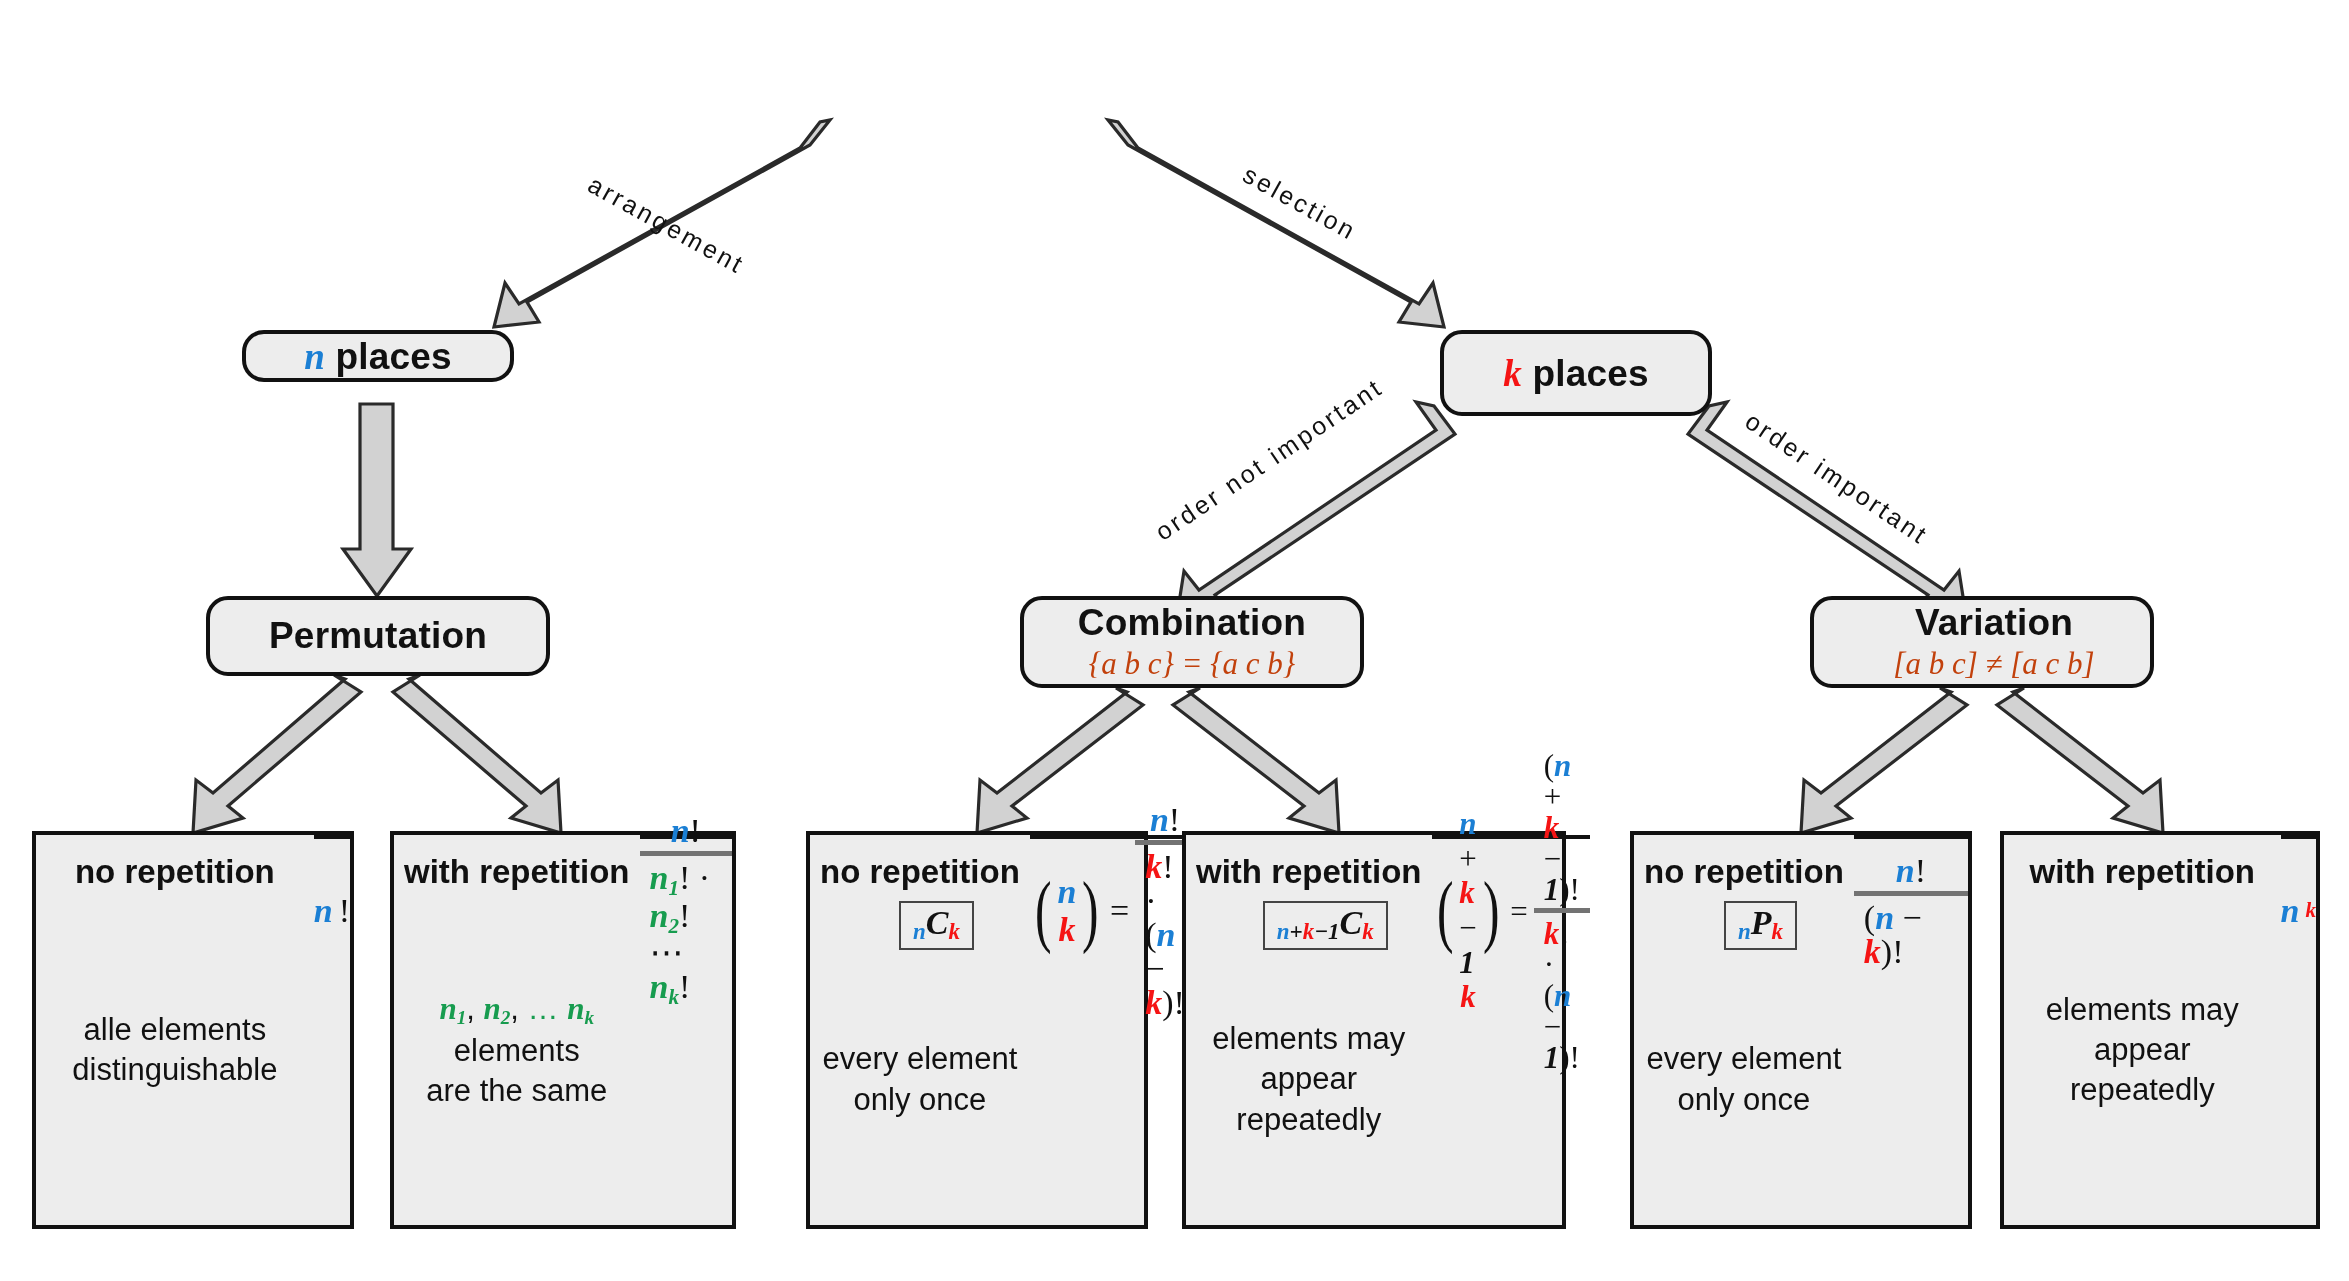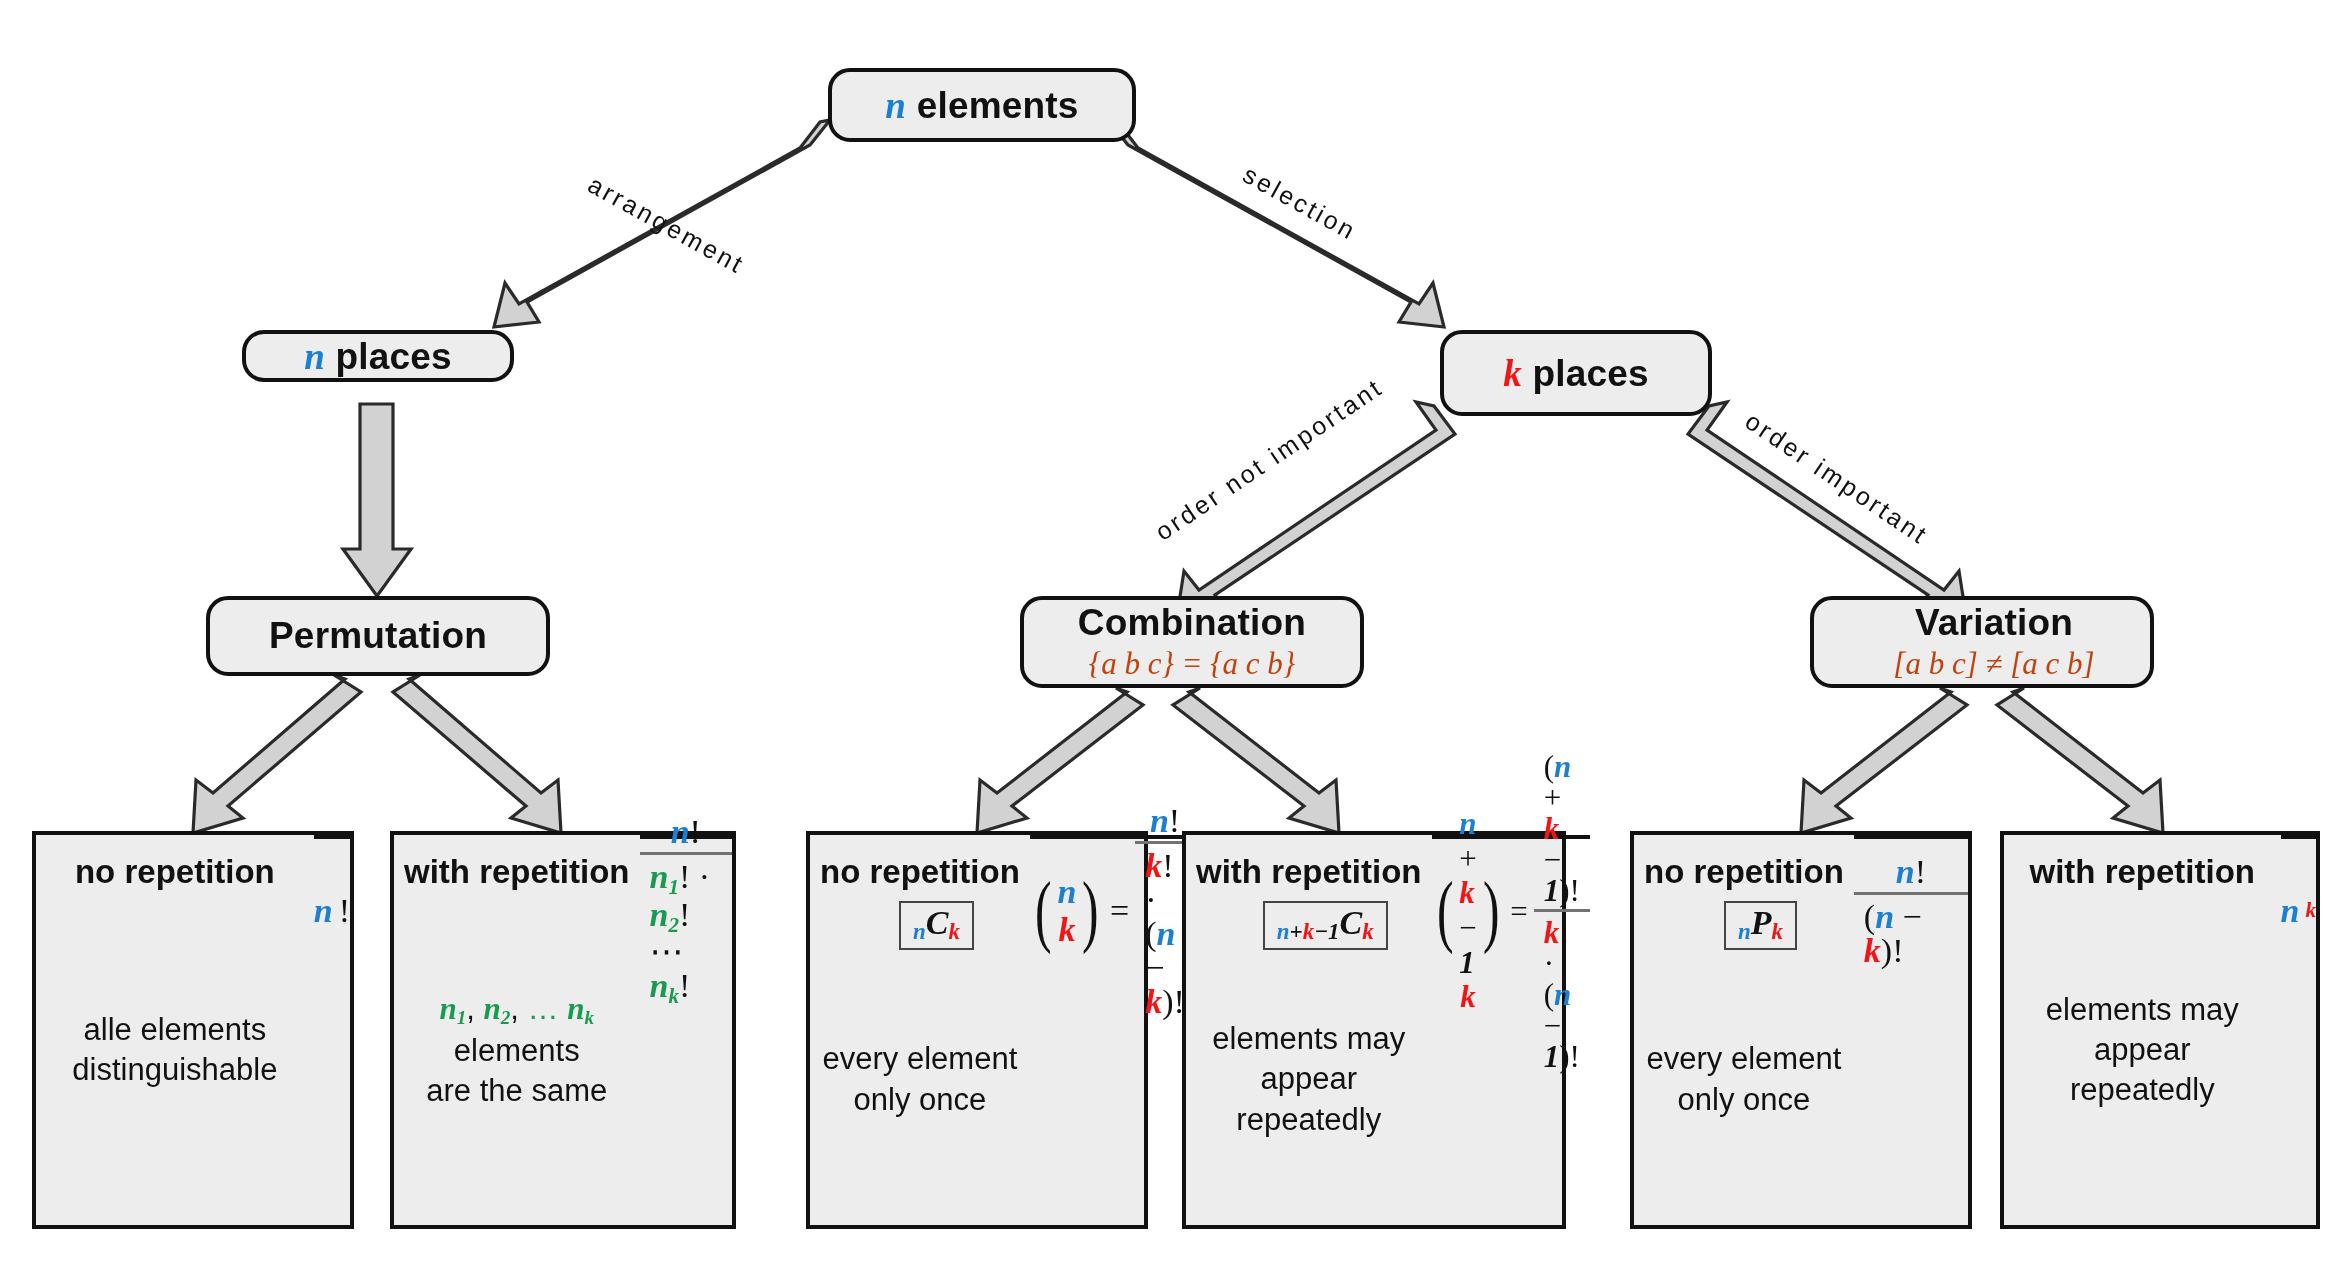--- a/index.html
+++ b/index.html
@@ -28,21 +28,21 @@
   .leaf-head{font-weight:bold;font-size:33px;color:#111;white-space:nowrap;}
   .notation{margin-top:10px;border:2px solid #444;background:#ededed;padding:3px 12px 5px;
             display:inline-block;line-height:1;margin-left:33px;}
   .leaf-desc{margin-top:auto;margin-bottom:auto;font-size:31px;color:#111;line-height:1.30;padding-bottom:6px;}
   .leaf-bot{border-top:4px solid #111;height:148px;display:flex;align-items:center;justify-content:center;box-sizing:border-box;}
 
   .frm{font-family:"Liberation Serif",serif;font-size:34px;color:#111;
        display:inline-flex;align-items:center;justify-content:center;gap:6px;line-height:1;}
   .frac{display:inline-flex;flex-direction:column;align-items:center;justify-content:center;}
   .frac .num{padding:0 10px 3px;}
-  .frac .den{border-top:3px solid #737373;padding:5px 10px 0;}
+  .frac .den{border-top:5px solid #737373;padding:5px 10px 0;}
   .binom{display:inline-flex;align-items:center;}
   .binom .paren{font-size:80px;font-family:"Liberation Serif",serif;line-height:.72;
                 font-weight:300;transform:scaleX(.62);}
   .binom .stack{display:inline-flex;flex-direction:column;align-items:center;line-height:1.12;padding:0 1px;}
   sub.s{font-size:.62em;vertical-align:-.28em;font-family:"Liberation Serif",serif;font-style:italic;font-weight:bold;}
   sup.s{font-size:.62em;vertical-align:.5em;font-family:"Liberation Serif",serif;font-style:italic;font-weight:bold;}
   .bigC{font-family:"Liberation Serif",serif;font-style:italic;font-weight:bold;font-size:34px;color:#111;}
   .presub{font-size:23px;vertical-align:-.22em;}
 
   .edge-label{position:absolute;font-size:25px;color:#111;letter-spacing:3px;
@@ -81,26 +81,20 @@
   </svg>
 
   <div class="edge-label" style="left:590px;top:168px;transform:rotate(29deg);transform-origin:left center;">arrangement</div>
 
   <div class="edge-label" style="left:1245px;top:158px;transform:rotate(29deg);transform-origin:left center;">selection</div>
 
   <div class="edge-label" style="left:1158px;top:520px;transform:rotate(-34deg);transform-origin:left center;">order not important</div>
 
   <div class="edge-label" style="left:1748px;top:404px;transform:rotate(34deg);transform-origin:left center;">order important</div>
 
-  <div class="node rounded" style="left:828px;top:68px;width:308px;height:74px;">
-    <div class="n-title">
-      <span class="v blue">n</span>
-      <span>elements</span>
-    </div>
-  </div>
 
   <div class="node rounded" style="left:242px;top:330px;width:272px;height:52px;">
     <div class="n-title">
       <span class="v blue">n</span>
       <span>places</span>
     </div>
   </div>
 
   <div class="node rounded" style="left:1440px;top:330px;width:272px;height:86px;">
     <div class="n-title">

